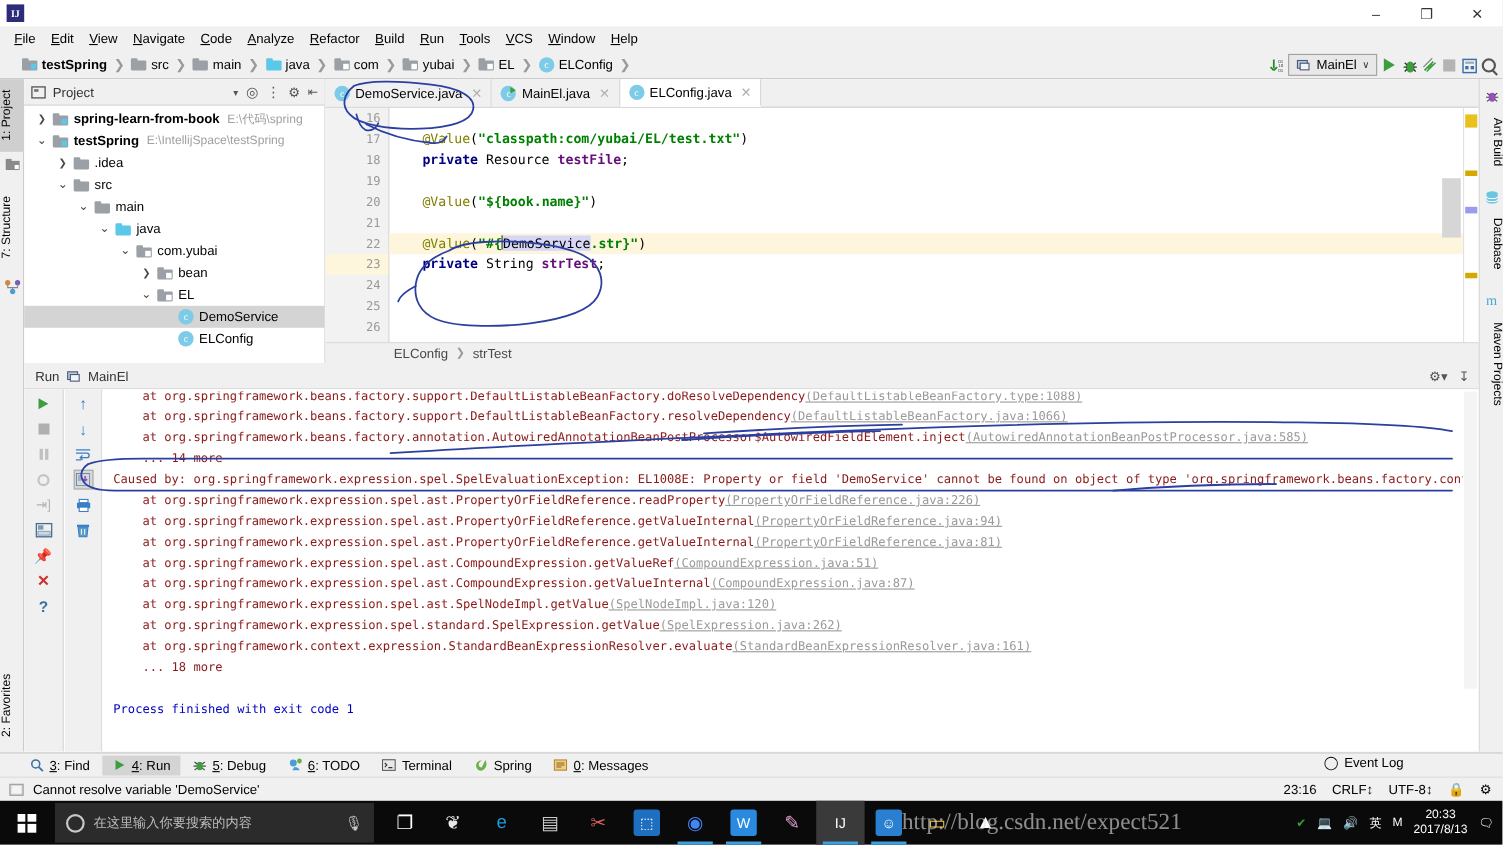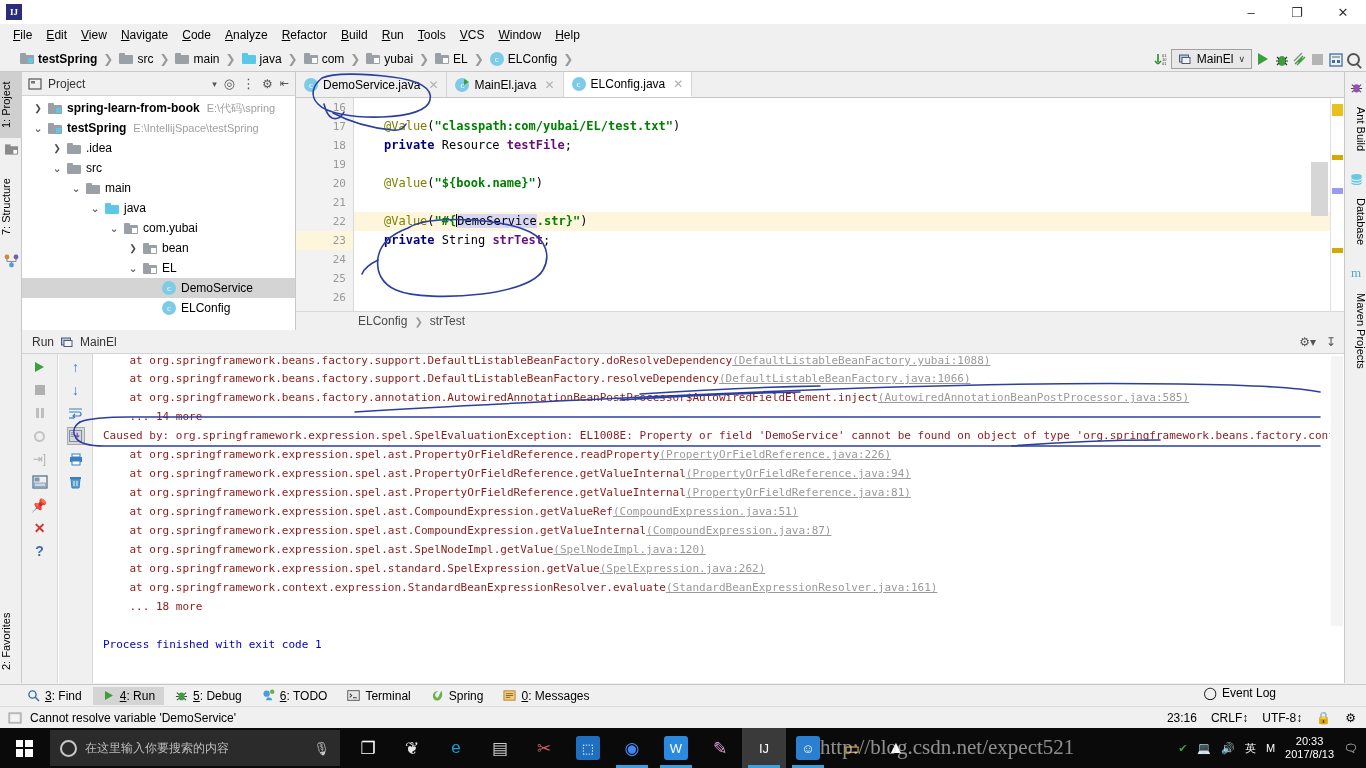--- a/index.html
+++ b/index.html
@@ -712,21 +712,21 @@
         </div>
         <div class="ticon">
           <svg width="13" height="13" viewBox="0 0 13 13">
               <path d="M2 3h9l-1 9H3z" fill="#5a9ec8" stroke="#3a7ec4" stroke-width="1"></path>
               <rect x="1" y="1" width="11" height="2" fill="#3a7ec4"></rect>
               <path d="M5 5v5M8 5v5" stroke="#fff" stroke-width="0.9"></path>
             </svg>
         </div>
       </div>
       <div class="console" id="console">
-          <div class="ln" style="height: 13px; line-height: 9px; overflow: hidden;"><span>    at org.springframework.beans.factory.support.DefaultListableBeanFactory.doResolveDependency</span><a style="color: rgb(154, 154, 154);">(DefaultListableBeanFactory.yubai:1088)</a><span></span></div>
+          <div class="ln" style="height: 13px; line-height: 9px; overflow: hidden;"><span>    at org.springframework.beans.factory.support.DefaultListableBeanFactory.doResolveDependency</span><a style="color: rgb(154, 154, 154);">(DefaultListableBeanFactory.type:1088)</a><span></span></div>
           <div class="ln"><span>    at org.springframework.beans.factory.support.DefaultListableBeanFactory.resolveDependency</span><a style="color: rgb(154, 154, 154);">(DefaultListableBeanFactory.java:1066)</a><span></span></div>
           <div class="ln"><span>    at org.springframework.beans.factory.annotation.AutowiredAnnotationBeanPostProcessor$AutowiredFieldElement.inject</span><a style="color: rgb(154, 154, 154);">(AutowiredAnnotationBeanPostProcessor.java:585)</a><span></span></div>
           <div class="ln">    ... 14 more</div>
           <div class="ln">Caused by: org.springframework.expression.spel.SpelEvaluationException: EL1008E: Property or field 'DemoService' cannot be found on object of type 'org.springframework.beans.factory.config.BeanExpressionContext</div>
           <div class="ln"><span>    at org.springframework.expression.spel.ast.PropertyOrFieldReference.readProperty</span><a style="color: rgb(154, 154, 154);">(PropertyOrFieldReference.java:226)</a><span></span></div>
           <div class="ln"><span>    at org.springframework.expression.spel.ast.PropertyOrFieldReference.getValueInternal</span><a style="color: rgb(154, 154, 154);">(PropertyOrFieldReference.java:94)</a><span></span></div>
           <div class="ln"><span>    at org.springframework.expression.spel.ast.PropertyOrFieldReference.getValueInternal</span><a style="color: rgb(154, 154, 154);">(PropertyOrFieldReference.java:81)</a><span></span></div>
           <div class="ln"><span>    at org.springframework.expression.spel.ast.CompoundExpression.getValueRef</span><a style="color: rgb(154, 154, 154);">(CompoundExpression.java:51)</a><span></span></div>
           <div class="ln"><span>    at org.springframework.expression.spel.ast.CompoundExpression.getValueInternal</span><a style="color: rgb(154, 154, 154);">(CompoundExpression.java:87)</a><span></span></div>
           <div class="ln"><span>    at org.springframework.expression.spel.ast.SpelNodeImpl.getValue</span><a style="color: rgb(154, 154, 154);">(SpelNodeImpl.java:120)</a><span></span></div>

